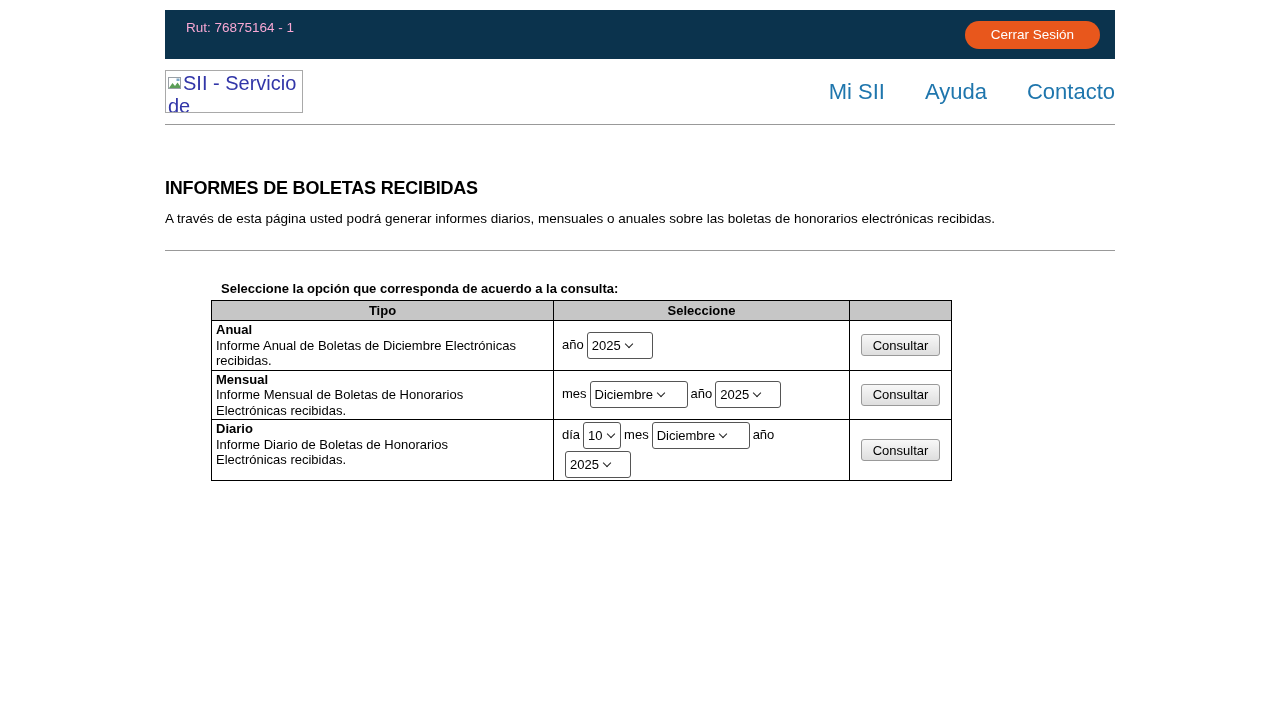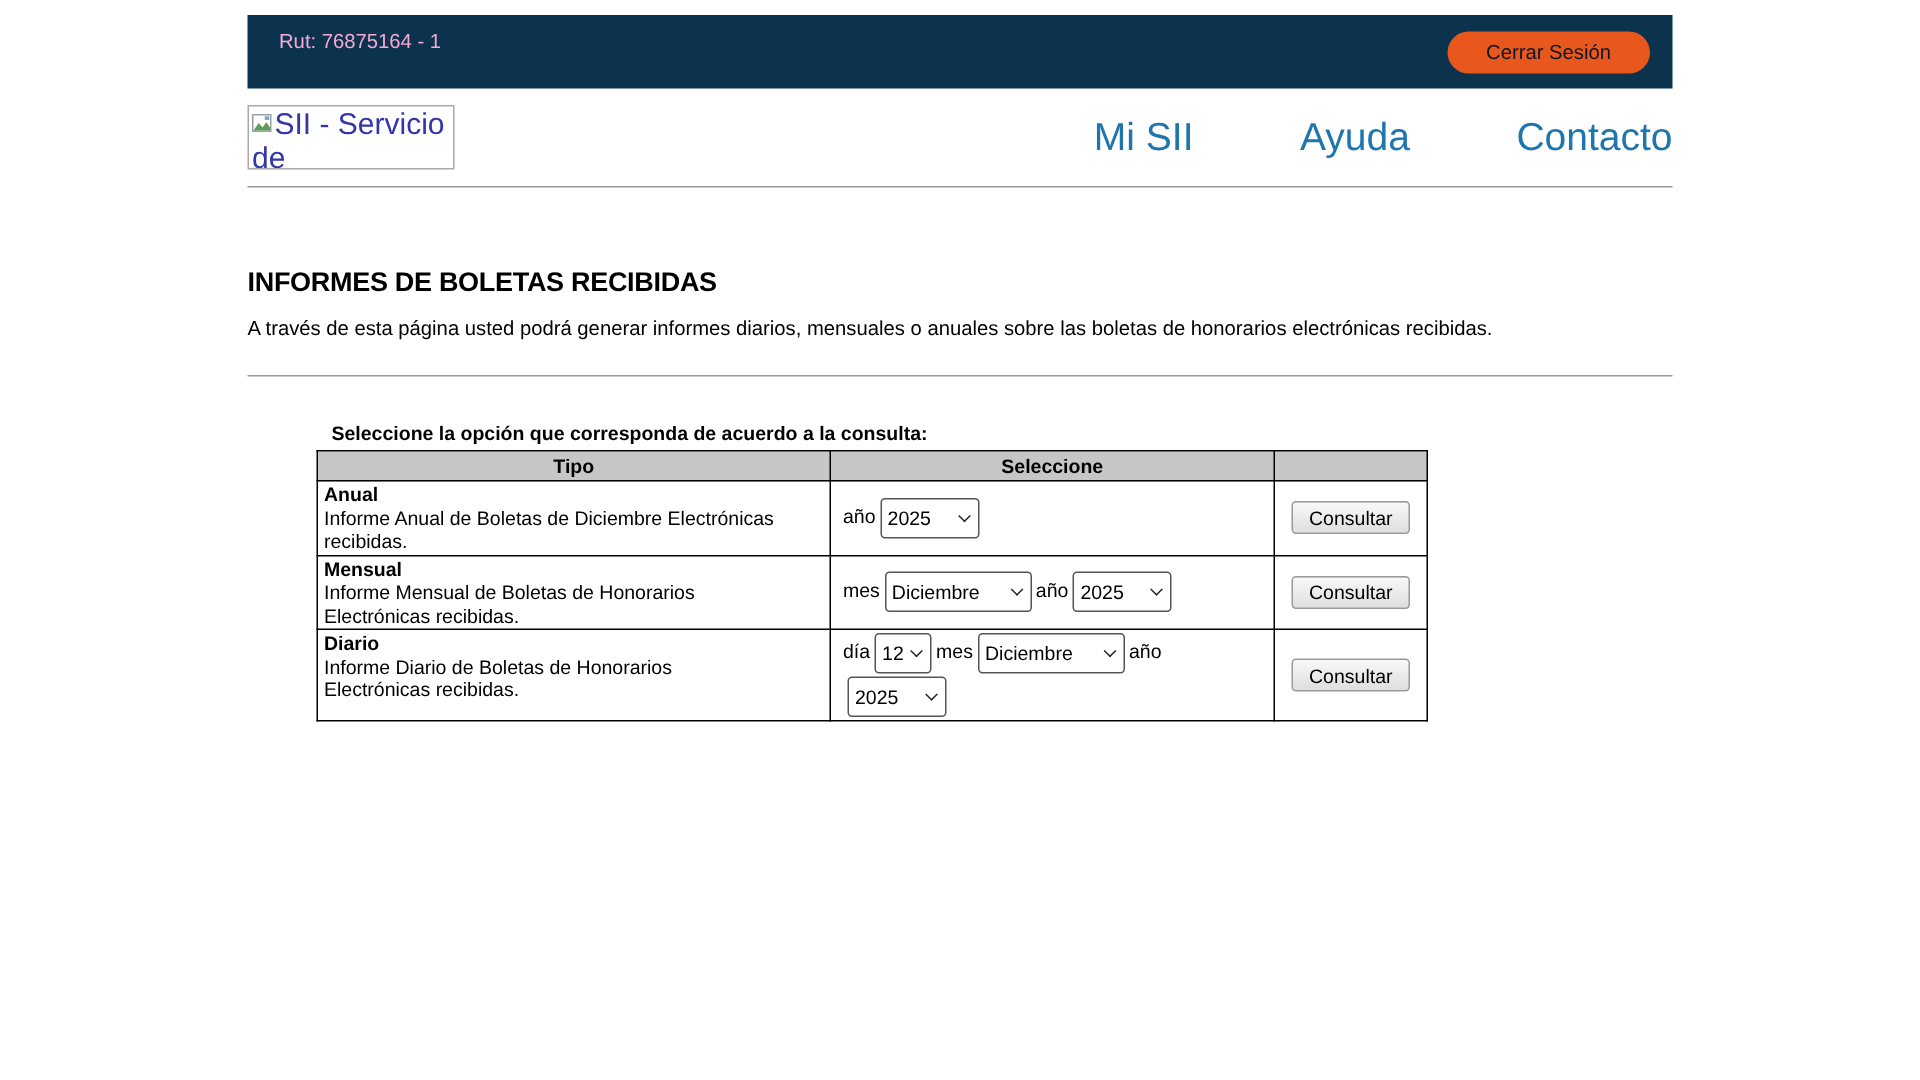--- a/index.html
+++ b/index.html
@@ -23,21 +23,21 @@
     padding: 0 15px 0 21px;
   }
   .rut {
     color: #f9a8d4;
     font-size: 13.5px;
     align-self: flex-start;
     margin-top: 10px;
   }
   .logout-btn {
     background: #e8571c;
-    color: #0f172a;
+    color: #ffffff;
     border: none;
     border-radius: 14px;
     height: 28px;
     padding: 0 26px;
     font-size: 13.5px;
     font-family: "Liberation Sans", sans-serif;
     cursor: pointer;
   }
 
   
@@ -57,23 +57,22 @@
     text-decoration: none;
     color: #3236a8;
     font-size: 20px;
     line-height: 23px;
   }
   .broken-icon { display: inline-block; vertical-align: baseline; margin-right: 1px; }
   .nav { display: flex; align-items: center; gap: 40px; }
   .nav a {
     color: #1f76ad;
     text-decoration: none;
-    font-size: 26px;
-    cursor: pointer;
-    margin-left: 31px;
+    font-size: 22px;
+    cursor: pointer;
   }
   .divider { border-top: 1px solid #999; height: 0; }
 
   
   .page-title {
     margin-top: 53px;
     font-size: 18px;
     font-weight: bold;
     letter-spacing: -0.2px;
   }
@@ -100,21 +99,20 @@
   td.tipo { padding: 1px 4px; vertical-align: top; font-size: 13px; line-height: 15.5px; }
   .tipo-title { font-weight: bold; }
   .tipo-desc { max-width: 300px; }
   td.sel { padding: 1px 4px 1px 8px; font-size: 13px; vertical-align: middle; line-height: 24px; }
   td.action { text-align: center; vertical-align: middle; }
 
   .field-label { font-size: 13px; }
   .select {
     display: inline-flex;
     align-items: center;
-    justify-content: space-between;
     height: 27px;
     border: 1px solid #555;
     border-radius: 3px;
     background: #fff;
     padding: 0 6px 0 4px;
     margin: 1px 3px;
     vertical-align: middle;
     cursor: pointer;
     line-height: normal;
   }
@@ -227,21 +225,21 @@
           </td>
         </tr>
 
         <tr>
           <td class="tipo">
             <div class="tipo-title">Diario</div>
             <div class="tipo-desc">Informe Diario de Boletas de Honorarios Electrónicas recibidas.</div>
           </td>
           <td class="sel">
             <span class="field-label">día</span><span class="select w-day">
-                <span class="sel-val">12</span>
+                <span class="sel-val">10</span>
                 <span class="chev"></span>
               </span><span class="field-label">mes</span><span class="select w-month">
                 <span class="sel-val">Diciembre</span>
                 <span class="chev"></span>
               </span><span class="field-label">año</span><span class="select w-year">
                 <span class="sel-val">2025</span>
                 <span class="chev"></span>
               </span>
           </td>
           <td class="action">

